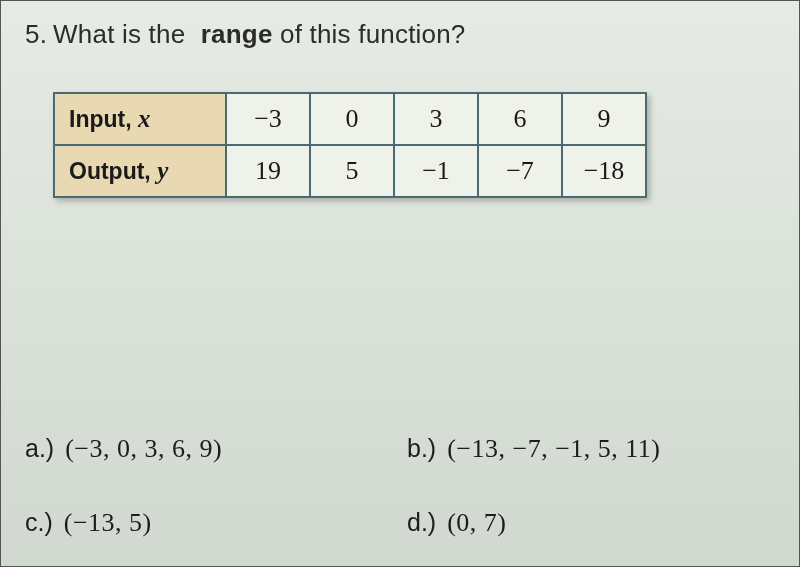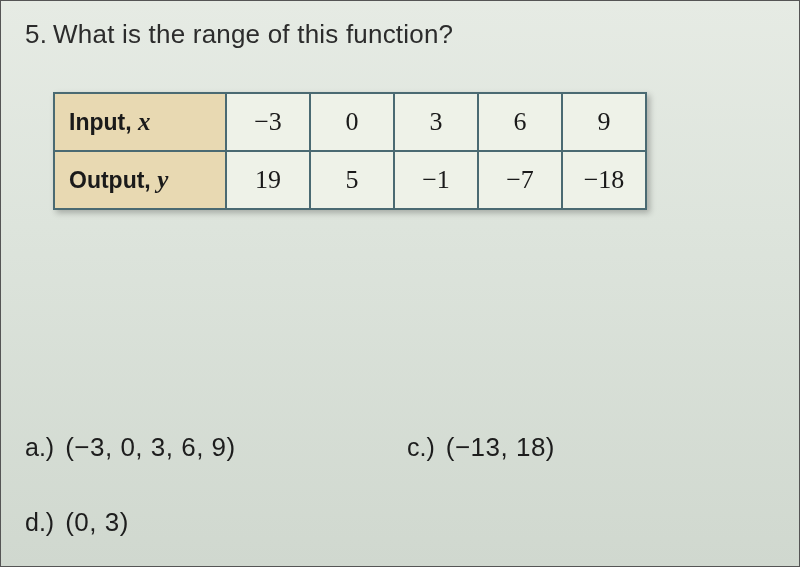--- a/index.html
+++ b/index.html
@@ -18,36 +18,36 @@
     background: linear-gradient(180deg, #e6ebe4 0%, #dde4dc 40%, #d0d8cf 100%);
     border: 1px solid #555;
     padding: 18px 24px 24px 24px;
   }
   .question-line {
     font-size: 26px;
     color: #2c2c2c;
     letter-spacing: 0.2px;
   }
   .qnum { margin-right: 6px; }
-  .bold-word { font-weight: 400; }
+  .bold-word { font-weight: 700; margin-left: 8px; }
   .table-wrap {
     margin-top: 42px;
     margin-left: 28px;
   }
   table {
     border-collapse: collapse;
     box-shadow: 3px 3px 6px rgba(0,0,0,0.25);
   }
   td {
     border: 2px solid #4a6a72;
     text-align: center;
     font-size: 26px;
     font-family: "Times New Roman", Times, serif;
     color: #1a1a1a;
-    height: 58px;
+    height: 52px;
     padding: 4px 8px;
     background: #eef2e8;
   }
   td.rowhead {
     width: 172px;
     text-align: left;
     padding-left: 14px;
     background: #e8d9b2;
     font-family: Arial, Helvetica, sans-serif;
     font-weight: 700;
@@ -68,21 +68,21 @@
     display: grid;
     grid-template-columns: 1fr 1fr;
     row-gap: 44px;
     column-gap: 12px;
     font-family: Arial, Helvetica, sans-serif;
     font-size: 25px;
     color: #1d1d1d;
   }
   .opt .letter { margin-right: 4px; }
   .opt .tuple {
-    font-family: Liberation Sans, sans-serif;
+    font-family: Liberation Serif, serif;
     font-size: 26px;
     letter-spacing: 0.5px;
   }
 </style>
 </head>
 <body>
 
 <div class="page">
 
   <div class="question-line">
@@ -117,22 +117,26 @@
     </tbody>
       </table>
   </div>
 
   <div class="options">
     <div class="opt">
       <span class="letter">a.)</span>
       <span class="tuple">(−3, 0, 3, 6, 9)</span>
     </div>
     <div class="opt">
+      <span class="letter">b.)</span>
+      <span class="tuple">(−13, −7, −1, 5, 11)</span>
+    </div>
+    <div class="opt">
       <span class="letter">c.)</span>
-      <span class="tuple">(−13, 18)</span>
+      <span class="tuple">(−13, 5)</span>
     </div>
     <div class="opt">
       <span class="letter">d.)</span>
-      <span class="tuple">(0, 3)</span>
+      <span class="tuple">(0, 7)</span>
     </div>
   </div>
 
 </div>
 
 </body></html>

